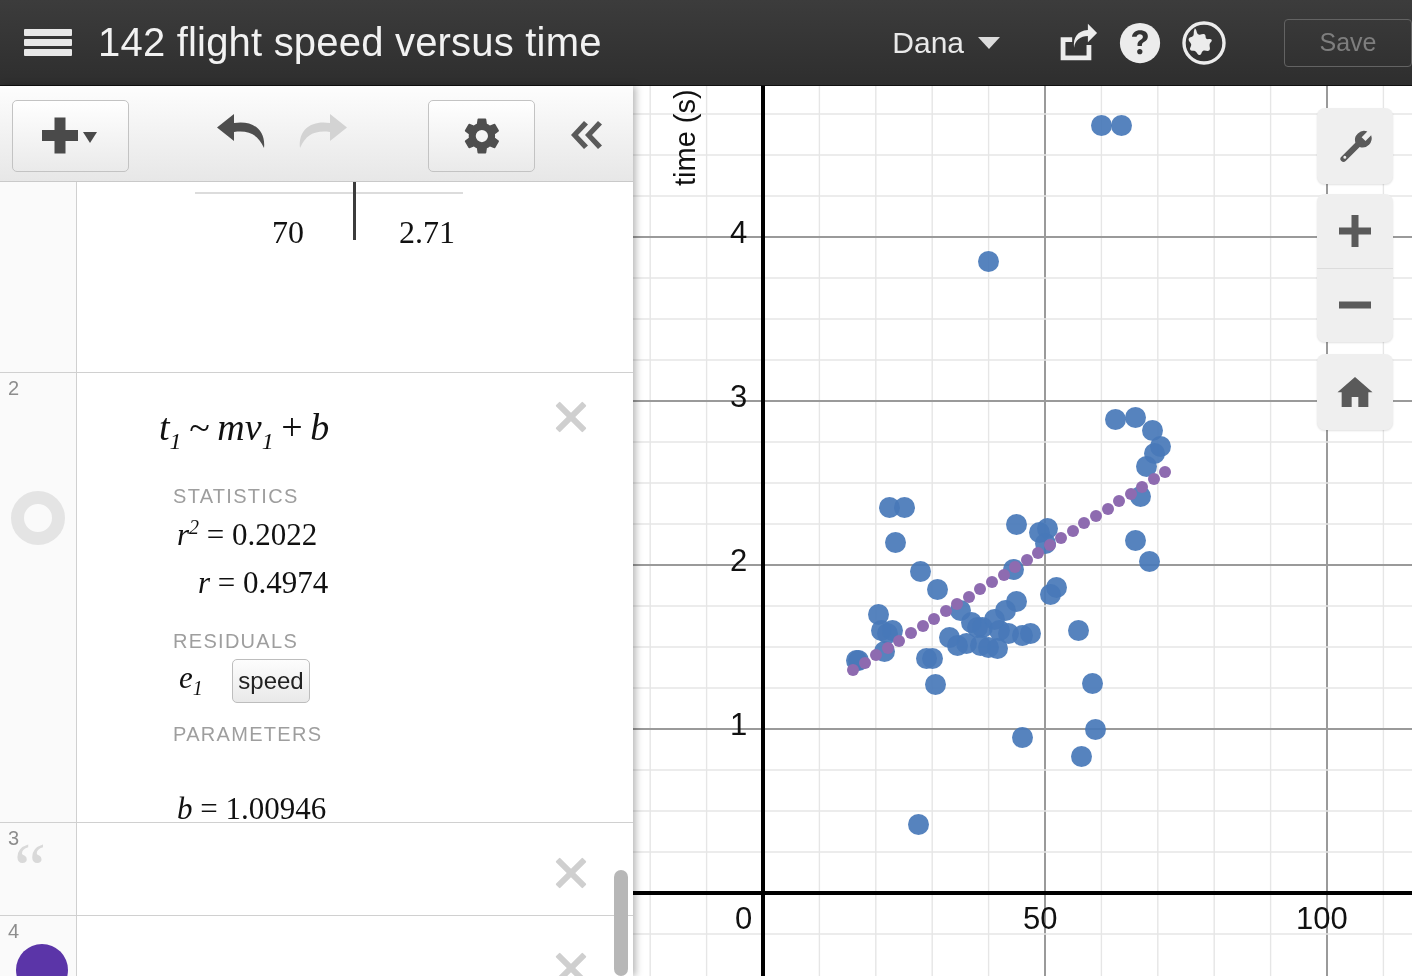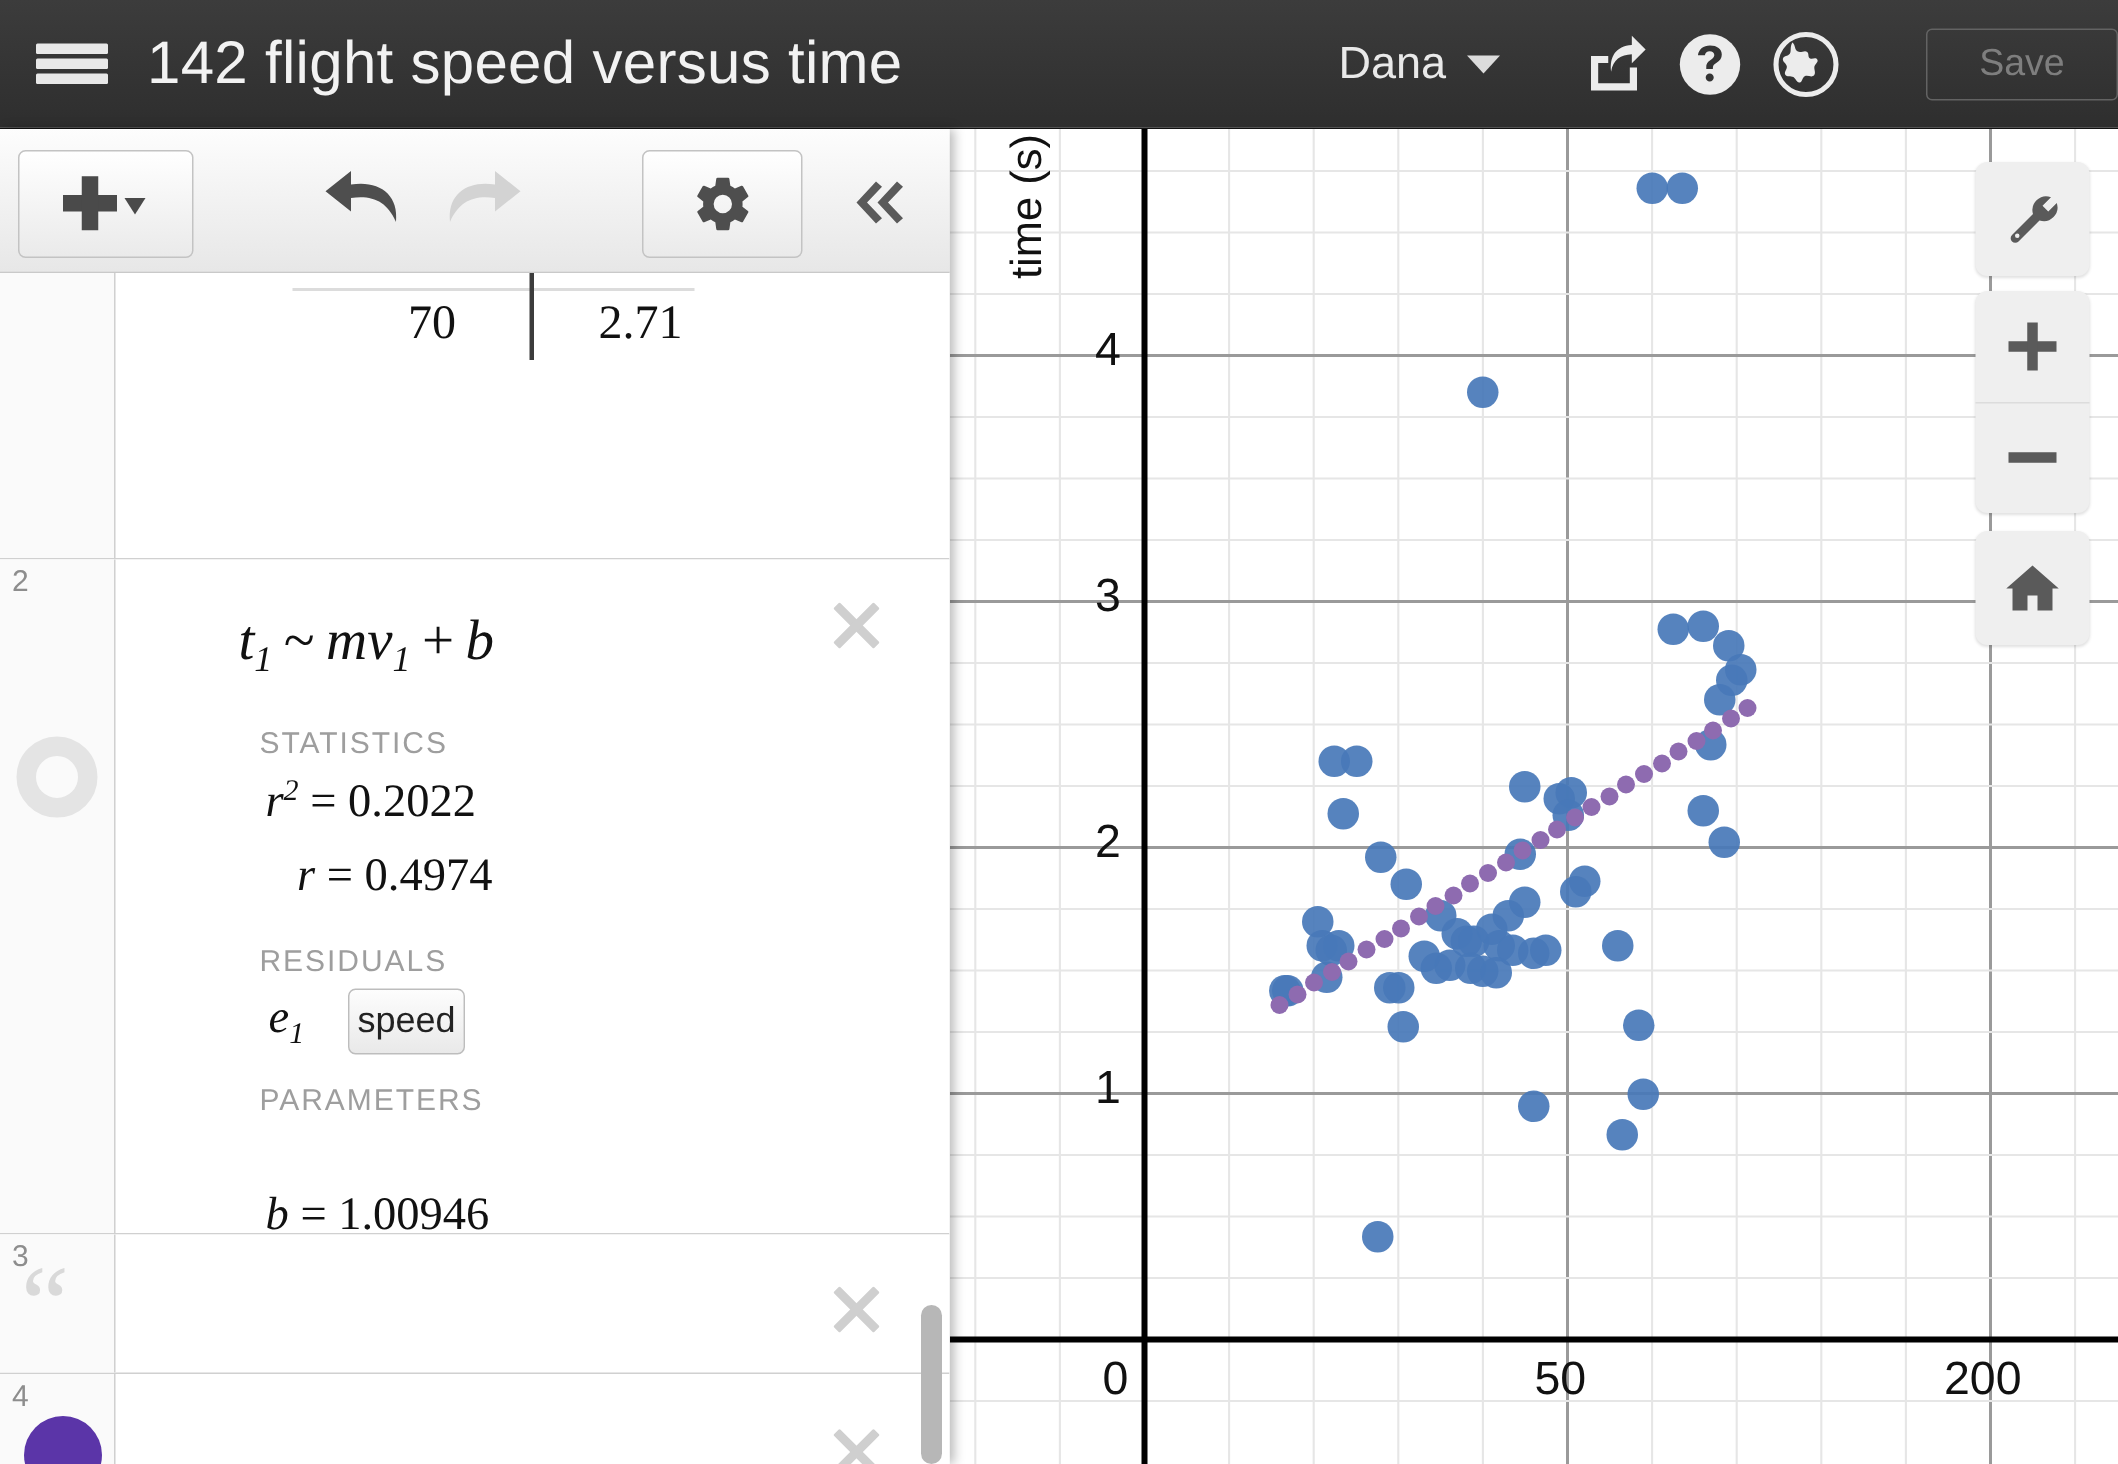--- a/index.html
+++ b/index.html
@@ -72,21 +72,21 @@
     content:"";position:absolute;left:3px;top:19px;width:38px;height:6px;background:#cfcfcf;border-radius:1px;
   }
   .close-x:before{transform:rotate(45deg);}
   .close-x:after{transform:rotate(-45deg);}
   
   #row-table{height:190px;}
   #row-table .expr-body{padding-left:0;}
   .tbl{position:absolute;left:40px;top:-8px;width:480px;}
   .tbl-head-line{position:absolute;left:78px;top:18px;width:268px;height:2px;background:#dcdcdc;}
   .tbl-divider{position:absolute;left:236px;top:-6px;width:3px;height:72px;background:#3c3c3c;}
-  .tbl-cell{position:absolute;top:22px;font-family:"Liberation Serif",serif;font-size:32px;color:#111;}
+  .tbl-cell{position:absolute;top:40px;font-family:"Liberation Serif",serif;font-size:32px;color:#111;}
   .tbl-c1{left:155px;}
   .tbl-c2{left:282px;}
   
   #row-reg{height:449px;}
   .donut{
     position:absolute;left:11px;top:118px;width:54px;height:54px;border-radius:50%;
     border:13px solid #e4e4e4;box-sizing:border-box;background:#fafafa;cursor:pointer;
   }
   .math{font-family:"Liberation Serif",serif;color:#111;}
   #reg-eq{position:absolute;left:82px;top:32px;font-size:38px;font-style:italic;}
@@ -422,21 +422,21 @@
       <div class="rpt" style="left:468.6039999999998px;top:416.5579322000001px;background:#8e6bb0;"></div>
       <div class="rpt" style="left:480.16599999999977px;top:409.21381130000015px;background:#8e6bb0;"></div>
       <div class="rpt" style="left:491.7279999999998px;top:401.86969040000014px;background:#8e6bb0;"></div>
       <div class="rpt" style="left:503.28999999999974px;top:394.52556950000013px;background:#8e6bb0;"></div>
       <div class="rpt" style="left:514.8519999999997px;top:387.1814486000002px;background:#8e6bb0;"></div>
       <div class="rpt" style="left:526.4139999999998px;top:379.8373277000002px;background:#8e6bb0;"></div>
     </div>
   <div id="ticks-layer">
       <div class="tick-lbl" style="left:102px;top:815px;">0</div>
       <div class="tick-lbl" style="left:390px;top:815px;">50</div>
-      <div class="tick-lbl" style="left:663px;top:815px;">200</div>
+      <div class="tick-lbl" style="left:663px;top:815px;">100</div>
       <div class="tick-lbl" style="left:97px;top:621px;">1</div>
       <div class="tick-lbl" style="left:97px;top:457px;">2</div>
       <div class="tick-lbl" style="left:97px;top:293px;">3</div>
       <div class="tick-lbl" style="left:97px;top:129px;">4</div>
     </div>
 
   <div id="ylabel">time (s)</div>
 
   <div class="gctl" id="ctl-wrench">
     <svg width="40" height="40" viewBox="0 0 24 24">

